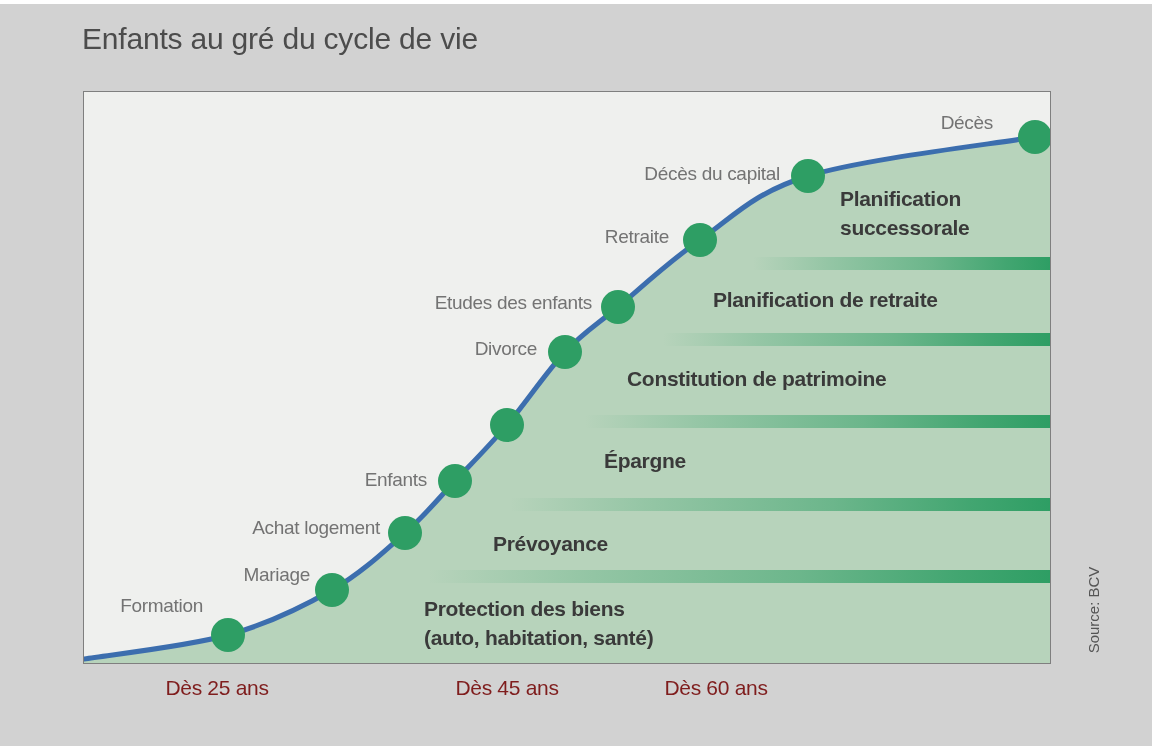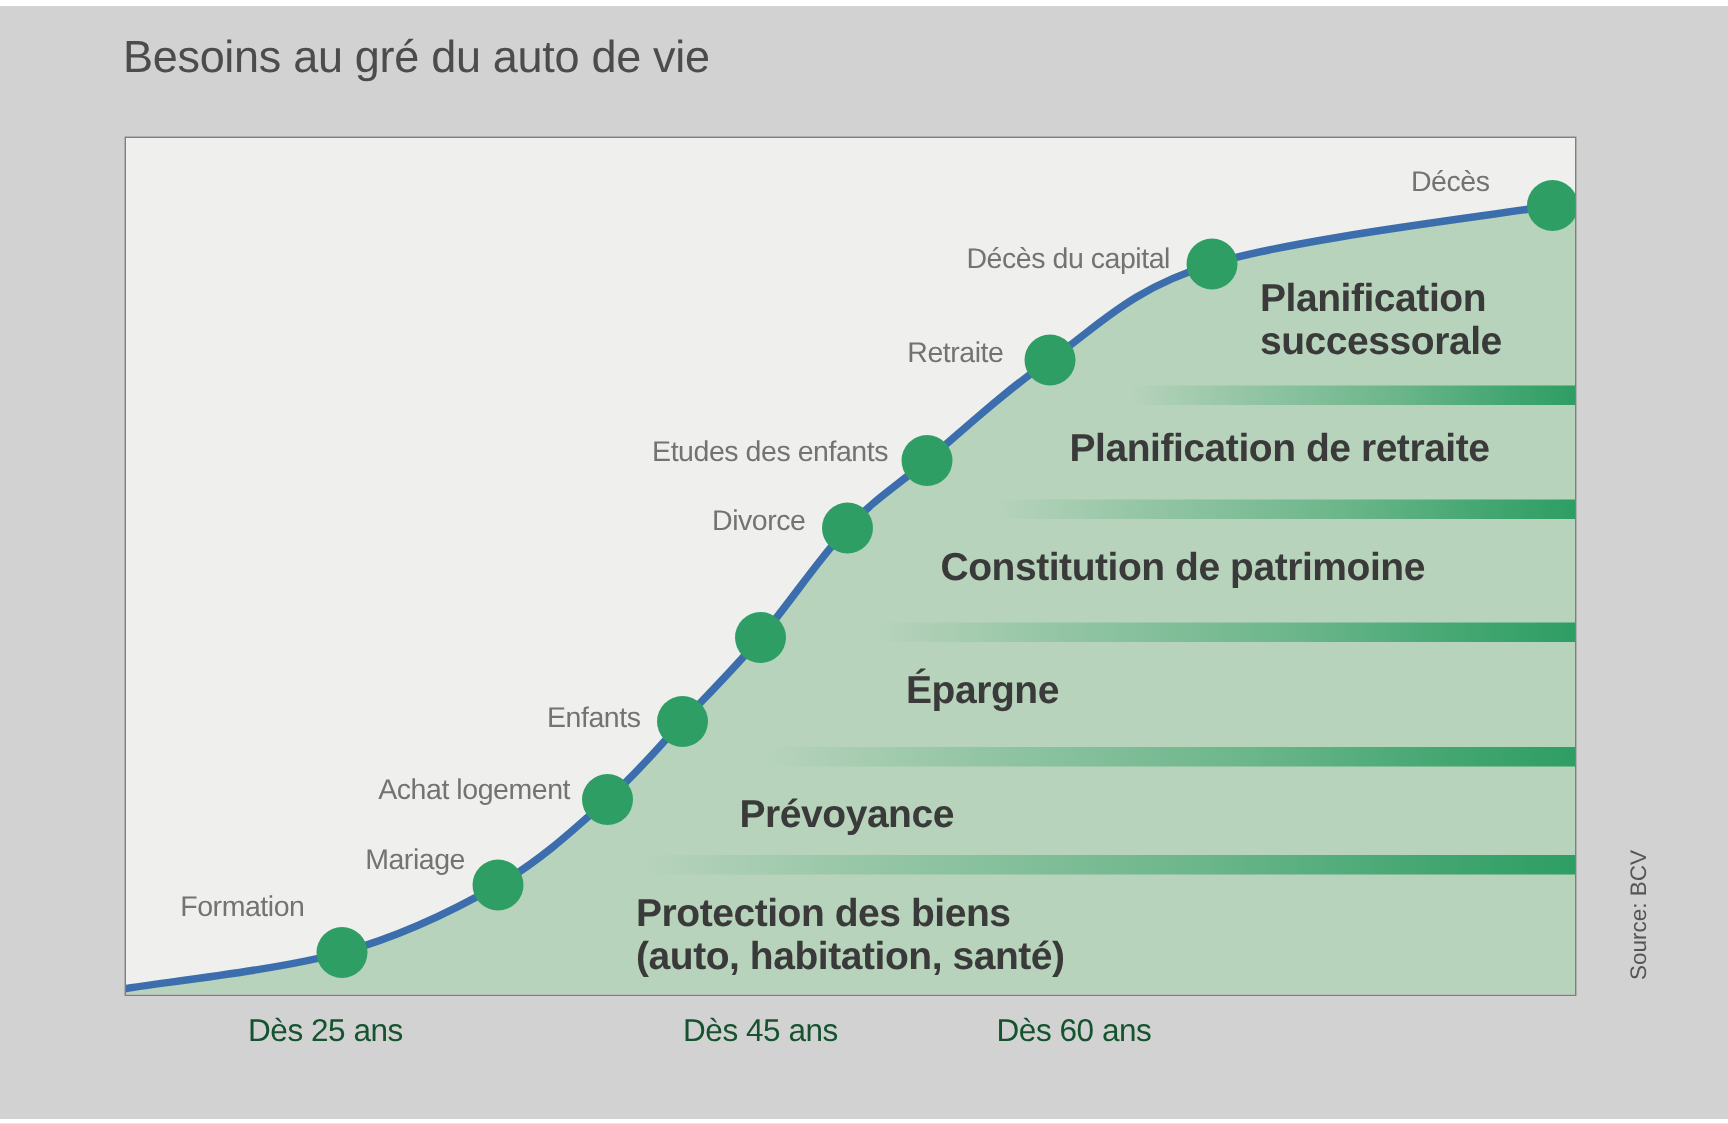--- a/index.html
+++ b/index.html
@@ -21,39 +21,39 @@
   }
   .chart-box svg{position:absolute;left:0;top:0;}
   .evt-label{
     position:absolute;transform:translateY(-50%);
     text-align:center;white-space:pre-line;
     font-size:19px;line-height:27px;color:#737373;letter-spacing:-0.3px;
   }
   .need-label{
     position:absolute;transform:translateY(-50%);
     text-align:left;white-space:pre-line;
-    font-size:26px;line-height:29px;font-weight:700;color:#3a3a3a;letter-spacing:-0.3px;
+    font-size:21px;line-height:29px;font-weight:700;color:#3a3a3a;letter-spacing:-0.3px;
   }
   .axis-label{
     position:absolute;transform:translate(-50%,-50%);
-    font-size:21px;color:#14532d;letter-spacing:-0.3px;white-space:nowrap;
+    font-size:21px;color:#7f1d1d;letter-spacing:-0.3px;white-space:nowrap;
   }
   .source-label{
     position:absolute;left:1093px;top:610px;
     transform:translate(-50%,-50%) rotate(-90deg);
     font-size:15px;color:#555555;white-space:nowrap;
   }
 </style>
 </head>
 <body>
 
 <div class="strip top"></div>
 <div class="strip bottom"></div>
 
-<h1 class="page-title">Besoins au gré du auto de vie</h1>
+<h1 class="page-title">Enfants au gré du cycle de vie</h1>
 
 <div class="chart-box">
     <svg width="966" height="571" viewBox="0 0 966 571">
       <defs>
         <linearGradient id="barGrad" x1="0" y1="0" x2="1" y2="0">
           <stop offset="0" stop-color="#2e9e64" stop-opacity="0"></stop>
           <stop offset="0.25" stop-color="#2e9e64" stop-opacity="0.25"></stop>
           <stop offset="0.6" stop-color="#2e9e64" stop-opacity="0.55"></stop>
           <stop offset="0.85" stop-color="#2e9e64" stop-opacity="0.85"></stop>
           <stop offset="1" stop-color="#2e9e64" stop-opacity="1"></stop>

